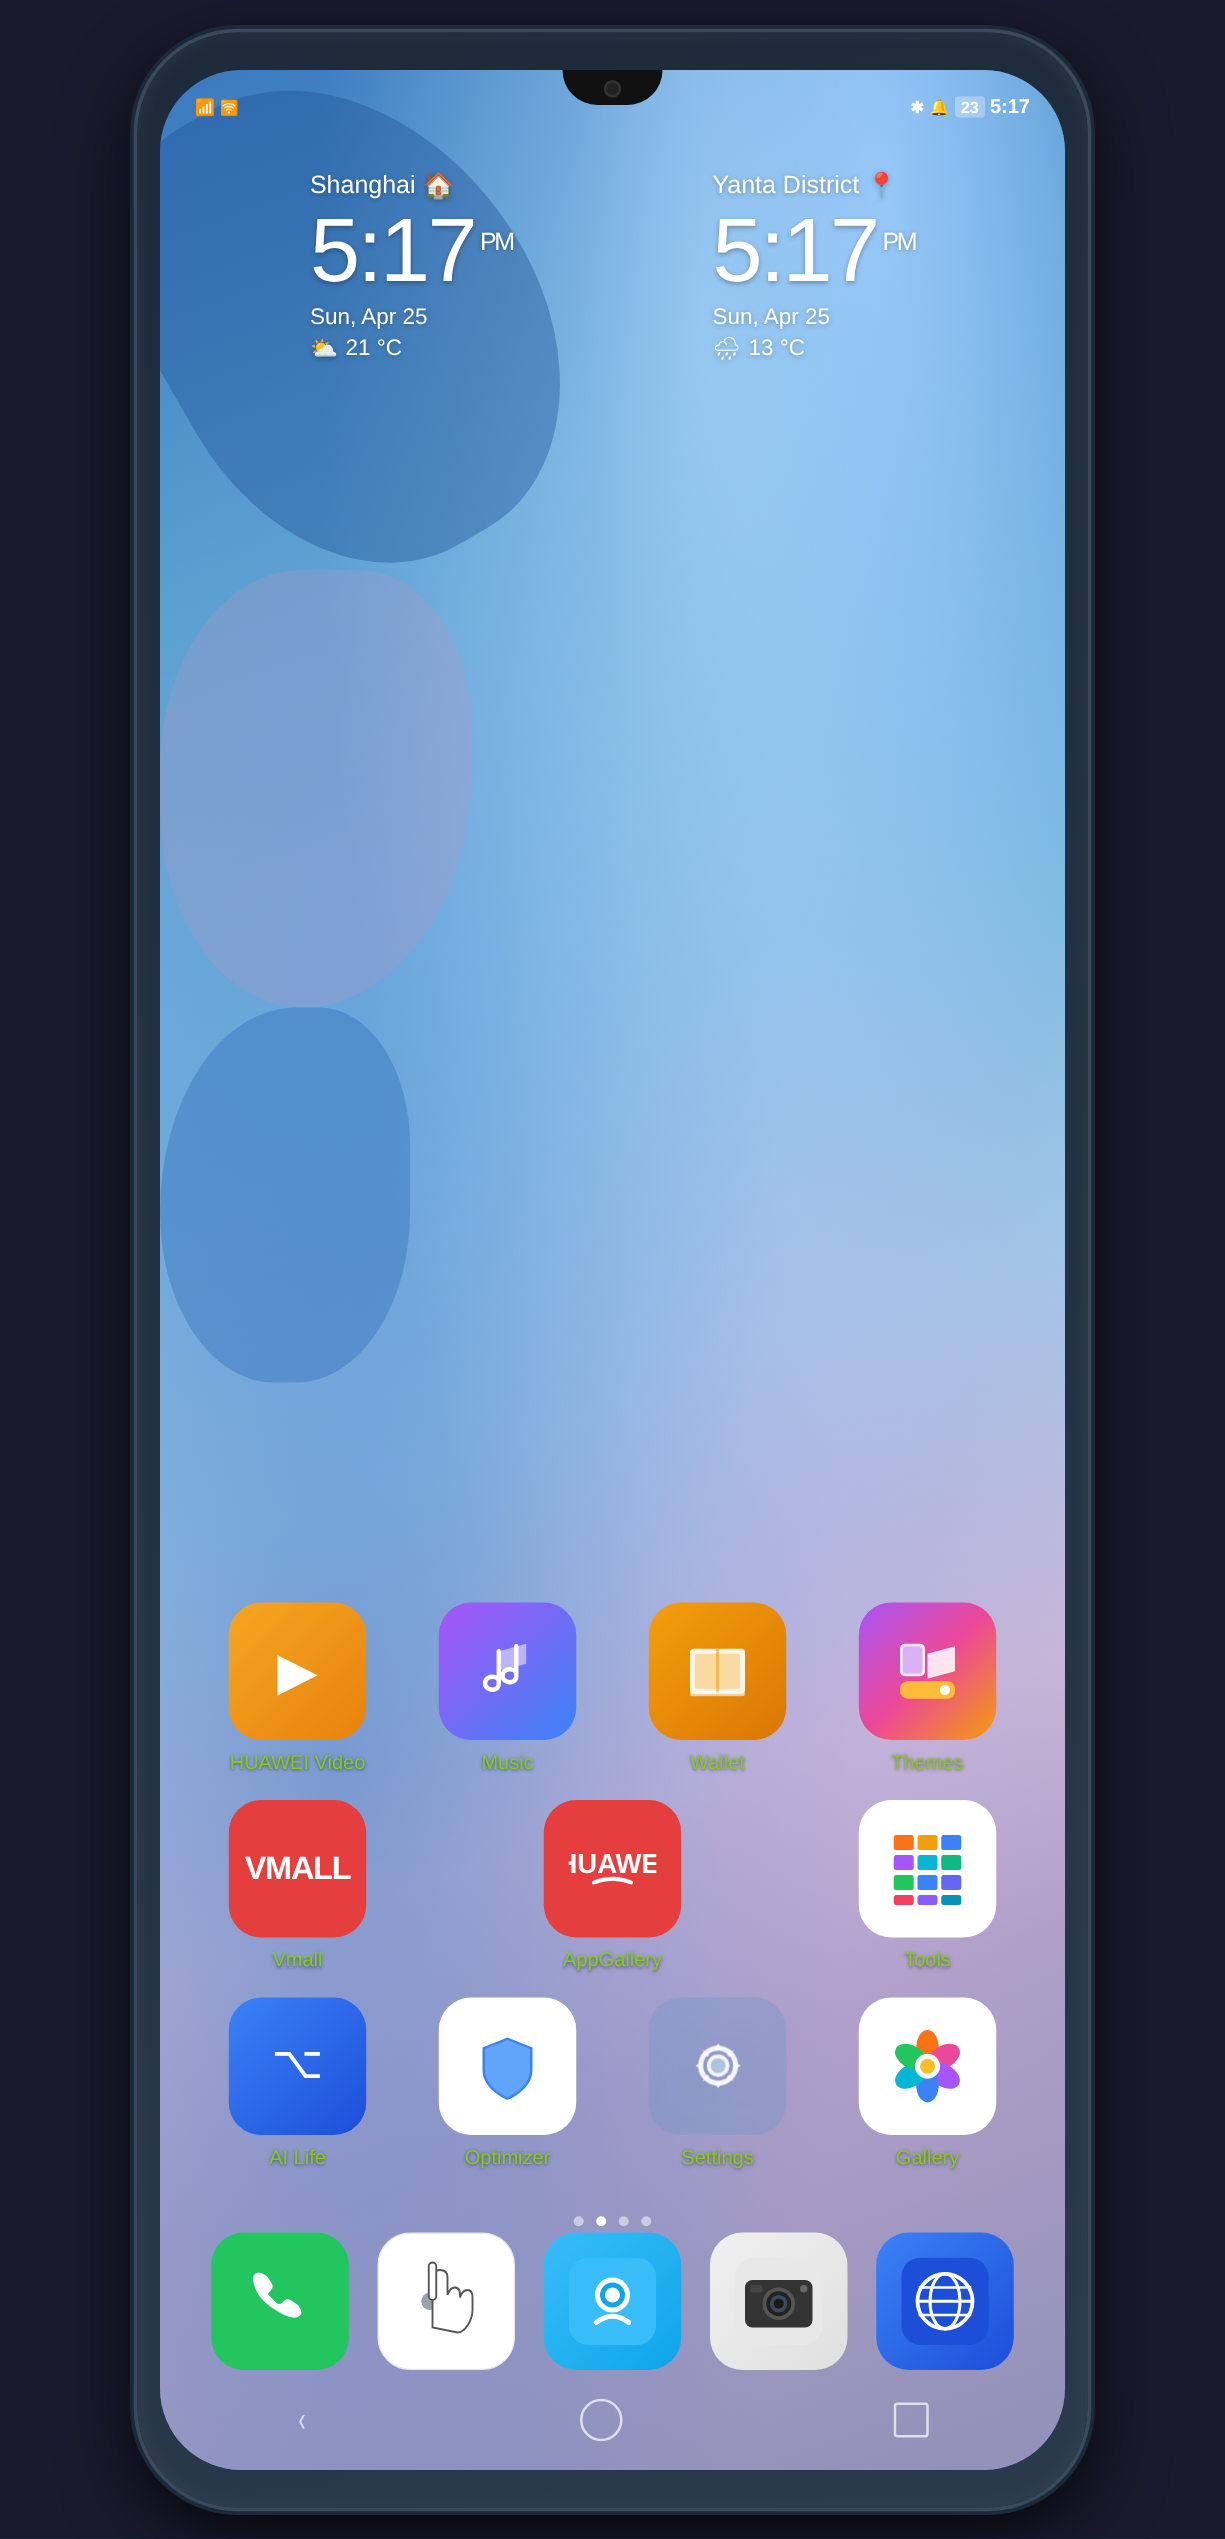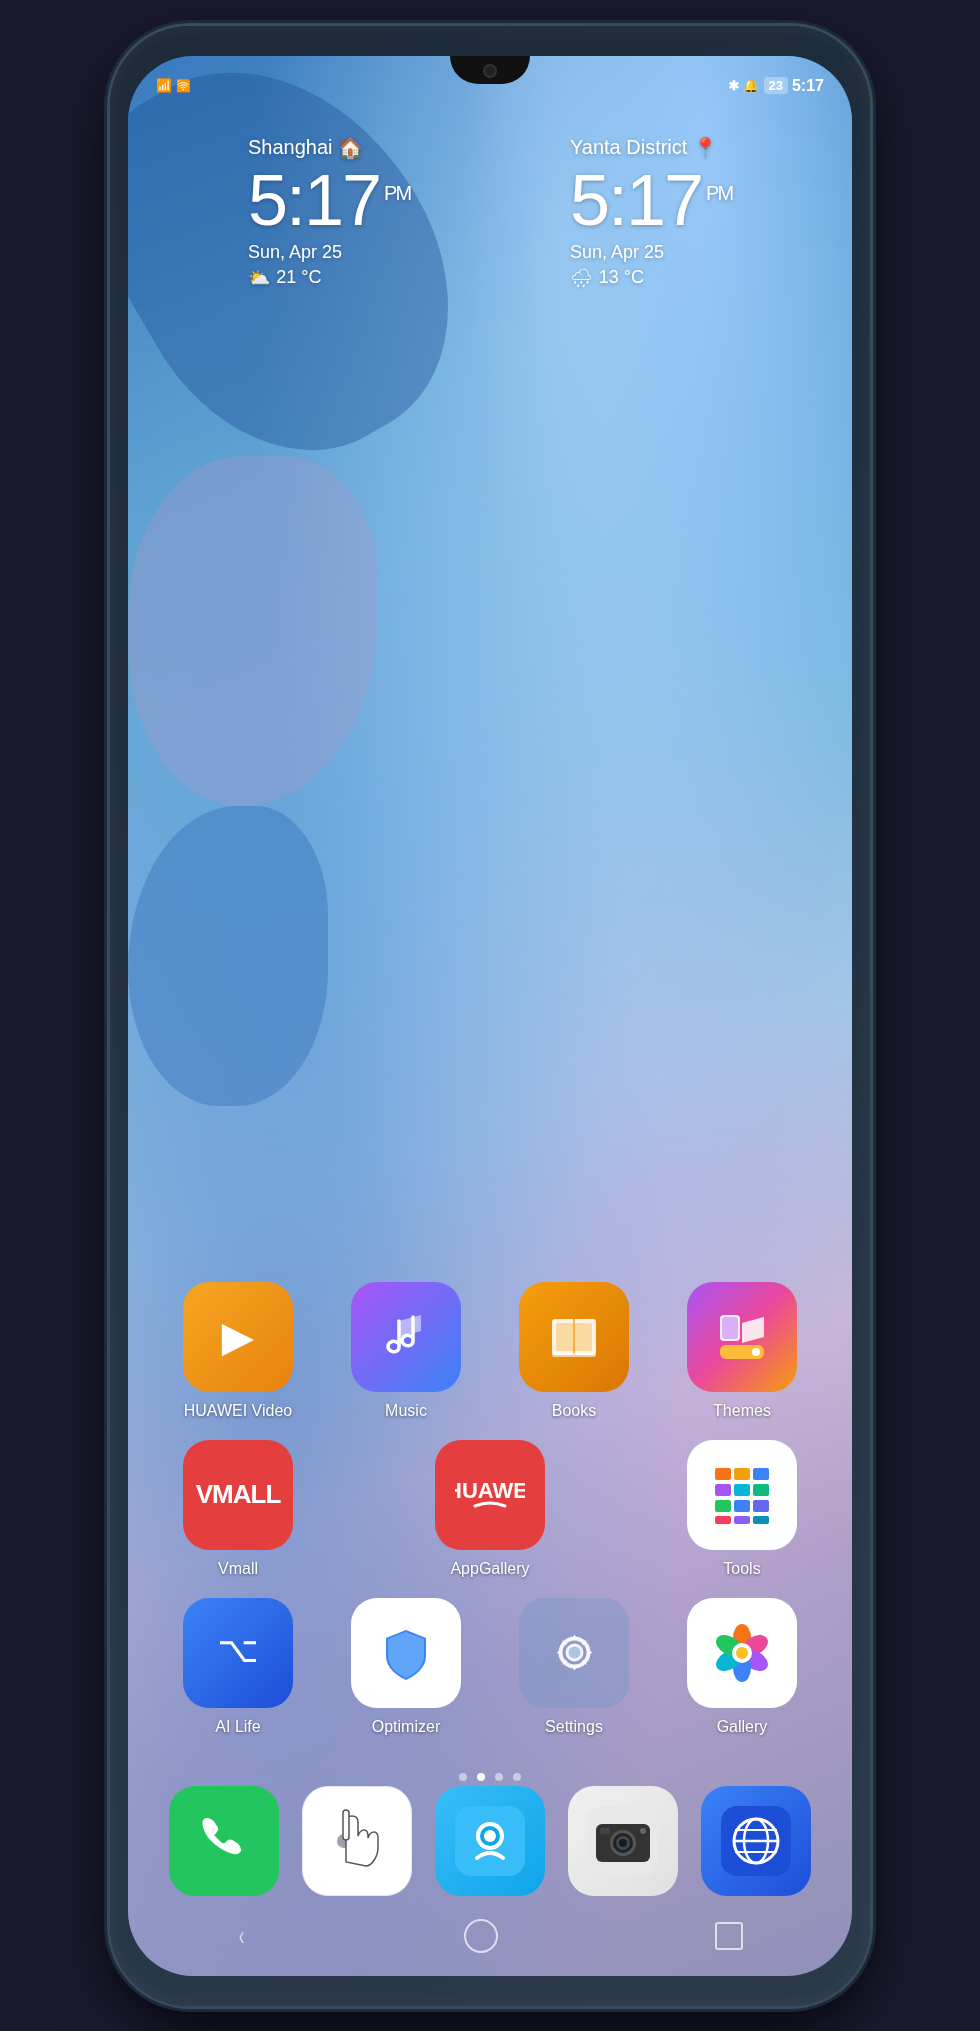--- a/index.html
+++ b/index.html
@@ -189,21 +189,21 @@
       height: 110px;
       border-radius: 26px;
       display: flex;
       align-items: center;
       justify-content: center;
       margin-bottom: 10px;
       position: relative;
       overflow: hidden;
     }
     .app-label {
-      color: #ffffff;
+      color: #84cc16;
       font-size: 16px;
       text-shadow: 0 1px 3px rgba(0,0,0,0.5);
       text-align: center;
       font-weight: 400;
     }
     
     .page-dots {
       position: absolute;
       bottom: 195px;
       left: 0;
@@ -426,21 +426,21 @@
         </div>
         <div class="app-item">
           <div class="app-icon icon-books">
             <svg width="64" height="64" viewBox="0 0 64 64">
               <rect x="10" y="14" width="44" height="36" rx="3" fill="white" opacity="0.9"></rect>
               <rect x="14" y="18" width="36" height="28" rx="2" fill="rgba(245,158,11,0.3)"></rect>
               <line x1="32" y1="14" x2="32" y2="50" stroke="rgba(245,158,11,0.7)" stroke-width="2"></line>
               <rect x="10" y="48" width="44" height="4" rx="2" fill="rgba(255,255,255,0.6)"></rect>
             </svg>
           </div>
-          <span class="app-label">Books</span>
+          <span class="app-label">Wallet</span>
         </div>
         <div class="app-item">
           <div class="app-icon icon-themes">
             <svg width="60" height="60" viewBox="0 0 60 60">
               <rect x="8" y="8" width="20" height="26" rx="4" fill="white" opacity="0.9"></rect>
               <rect x="10" y="10" width="16" height="22" rx="3" fill="rgba(168,85,247,0.4)"></rect>
               <path d="M30 16 L52 10 L52 30 L30 36 Z" fill="white" opacity="0.85"></path>
               <rect x="8" y="38" width="44" height="14" rx="6" fill="rgba(255,200,50,0.9)"></rect>
               <circle cx="44" cy="45" r="4" fill="white"></circle>
             </svg>

